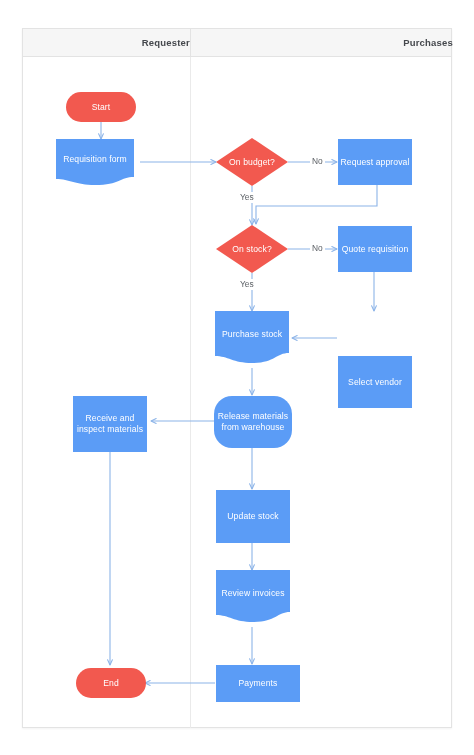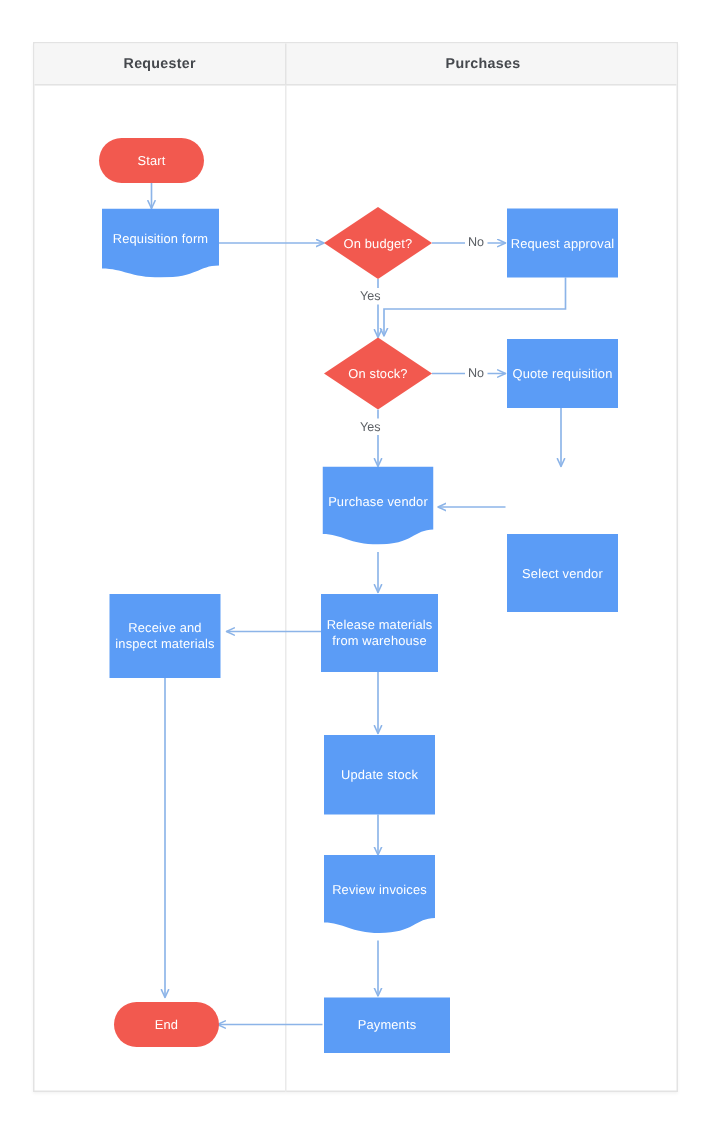--- a/index.html
+++ b/index.html
@@ -15,21 +15,21 @@
     position:absolute;left:22px;top:28px;width:430px;height:700px;
     border:1px solid #e3e3e3;background:#ffffff;box-sizing:border-box;
     box-shadow:0 1px 2px rgba(0,0,0,.05);
   }
   #lane-header{
     position:absolute;left:0;top:0;width:100%;height:28px;
     background:#f6f6f6;border-bottom:1px solid #e3e3e3;box-sizing:border-box;
   }
   .lane-title{
     position:absolute;top:0;height:28px;line-height:28px;
-    text-align:center;font-size:9.5px;font-weight:bold;color:#45484d;
+    text-align:right;font-size:9.5px;font-weight:bold;color:#45484d;
     letter-spacing:.2px;
   }
   #lane-title-0{left:0;width:167px;}
   #lane-title-1{left:168px;width:262px;}
   #lane-divider-head{position:absolute;left:167px;top:0;width:1px;height:28px;background:#e3e3e3;}
   #lane-divider{position:absolute;left:167px;top:28px;width:1px;height:671px;background:#eaeaea;}
 
   
   #wires{position:absolute;left:0;top:0;width:474px;height:755px;pointer-events:none;}
 
@@ -111,21 +111,21 @@
 
   <div class="edge-label" style="left:310px;top:156px;">No</div>
   <div class="edge-label" style="left:238px;top:192px;">Yes</div>
   <div class="edge-label" style="left:310px;top:243px;">No</div>
   <div class="edge-label" style="left:238px;top:279px;">Yes</div>
 
   <div class="node pill" style="left:66px;top:92px;width:70px;height:30px;">
     <span>Start</span>
   </div>
 
-  <div class="node doc" style="left:68px;top:139px;width:78px;height:46px;">
+  <div class="node doc" style="left:56px;top:139px;width:78px;height:46px;">
     <svg viewBox="0 0 78 46" preserveAspectRatio="none">
       <path d="M0,0 L78,0 L78,38 C64,38 64,46 39,46 C19,46 14,40 0,40 Z" fill="#5b9cf6"></path>
     </svg>
     <span class="doc-label">Requisition form</span>
   </div>
 
   <div class="node diamond" style="left:216px;top:138px;width:72px;height:48px;">
     <svg viewBox="0 0 72 48" preserveAspectRatio="none">
       <path d="M36,0 L72,24 L36,48 L0,24 Z" fill="#f2594f"></path>
     </svg>
@@ -144,28 +144,28 @@
   </div>
 
   <div class="node rect" style="left:338px;top:226px;width:74px;height:46px;">
     <span>Quote requisition</span>
   </div>
 
   <div class="node doc" style="left:215px;top:311px;width:74px;height:52px;">
     <svg viewBox="0 0 74 52" preserveAspectRatio="none">
       <path d="M0,0 L74,0 L74,42 C61,42 60,52 37,52 C18,52 13,45 0,45 Z" fill="#5b9cf6"></path>
     </svg>
-    <span class="doc-label">Purchase vendor</span>
+    <span class="doc-label">Purchase stock</span>
   </div>
 
   <div class="node rect" style="left:338px;top:312px;width:74px;height:52px;margin-top:44px;">
     <span>Select vendor</span>
   </div>
 
-  <div class="node rect" style="left:214px;top:396px;width:78px;height:52px;">
+  <div class="node rect" style="left:214px;top:396px;width:78px;height:52px;border-radius:18px;">
     <span>Release materials from warehouse</span>
   </div>
 
   <div class="node rect" style="left:73px;top:396px;width:74px;height:56px;">
     <span>Receive and inspect materials</span>
   </div>
 
   <div class="node rect" style="left:216px;top:490px;width:74px;height:53px;">
     <span>Update stock</span>
   </div>

